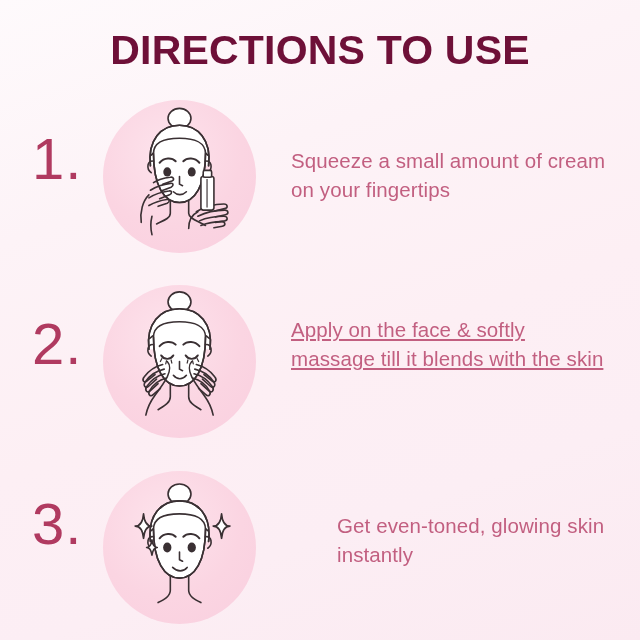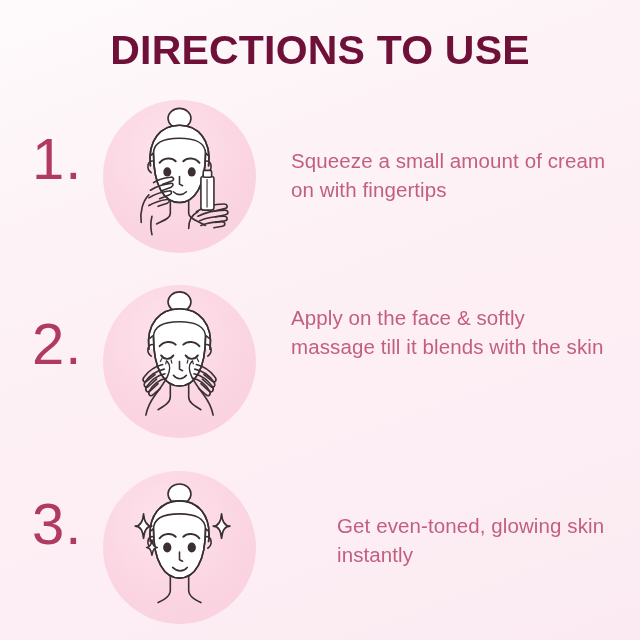--- a/index.html
+++ b/index.html
@@ -88,21 +88,21 @@
   .step-text {
     position: absolute;
     left: 291px;
     width: 320px;
     font-size: 20.5px;
     line-height: 1.42;
     color: #c25f80;
     letter-spacing: 0.1px;
   }
   #step-1 .step-text { top: 48px; }
-  #step-2 .step-text { top: 20px; }
+  #step-2 .step-text { top: 32px; text-decoration: underline; }
   #step-3 .step-text { top: 48px; margin-left: 46px; }
 </style>
 </head>
 <body>
 
 <div id="poster">
 
   <div id="title">DIRECTIONS TO USE</div>
 
   <div class="step" id="step-1">
@@ -152,21 +152,21 @@
           <path d="M128 164 C136 161 146 159 155 159 C160 159 161 164 156 165 L145 167"></path>
           <path d="M112 168 C112 158 116 150 124 146"></path>
 
           <rect x="128" y="100" width="17" height="44" rx="3" fill="#fff"></rect>
           <rect x="131" y="92" width="11" height="9" rx="2" fill="#fff"></rect>
           <path d="M136 104 L136 140" stroke-width="1.5"></path>
         </g>
       </svg>
     </div>
 
-    <div class="step-text">Squeeze a small amount of cream on with fingertips</div>
+    <div class="step-text">Squeeze a small amount of cream on your fingertips</div>
   </div>
 
   <div class="step" id="step-2">
 
     <div class="step-number">2.</div>
 
     <div class="step-circle">
       <svg viewBox="0 0 200 200" xmlns="http://www.w3.org/2000/svg">
         <g fill="none" stroke="#3a3033" stroke-width="2.1" stroke-linecap="round" stroke-linejoin="round">
 

